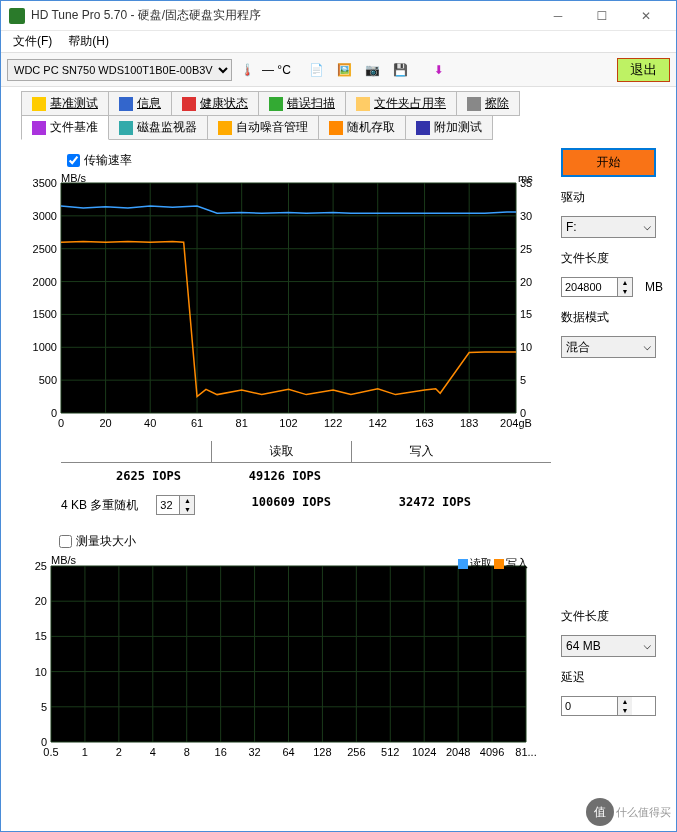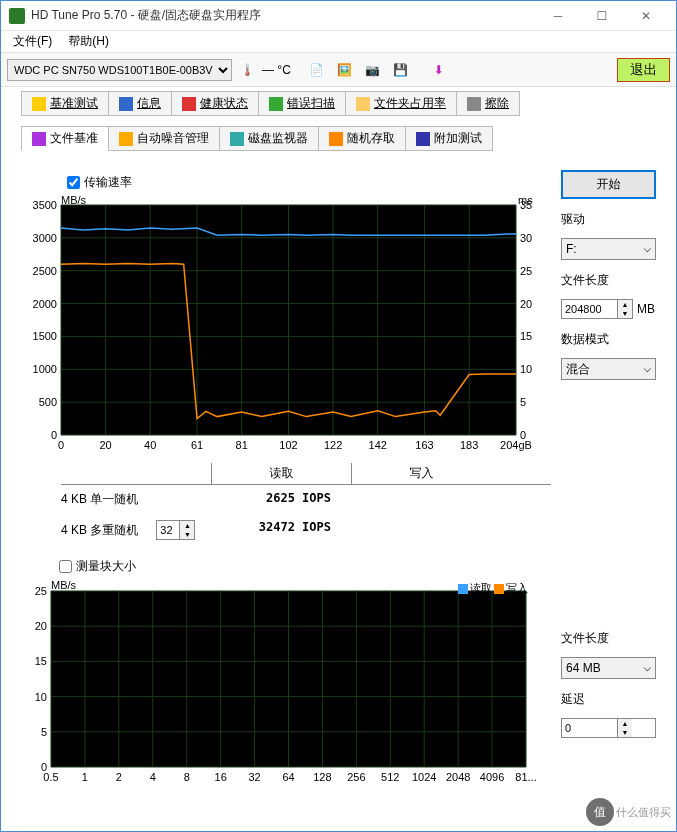--- a/index.html
+++ b/index.html
@@ -11,42 +11,42 @@
 .winbtn { width: 44px; height: 28px; display: flex; align-items: center; justify-content: center; color: #666; }
 .menubar { height: 22px; display: flex; align-items: center; padding: 0 4px; border-bottom: 1px solid #e0e0e0; }
 .menubar span { padding: 2px 8px; }
 .toolbar { height: 34px; display: flex; align-items: center; padding: 2px 6px; gap: 4px; border-bottom: 1px solid #e0e0e0; background: #f8f8f8; }
 .devsel { width: 225px; height: 22px; border: 1px solid #aaa; font-size: 11px; padding: 0 2px; }
 .tbicon { width: 24px; height: 24px; border: 1px solid transparent; display: inline-flex; align-items: center; justify-content: center; border-radius: 2px; }
 .tbsep { width: 6px; }
 .temp { display: flex; align-items: center; gap: 2px; }
 .exitbtn { margin-left: auto; padding: 2px 12px; border: 1px solid #c2410c; background: #bef264; }
 .tabrow { display: flex; padding: 4px 20px 0 20px; gap: 0; text-decoration: underline; }
-.tabrow2 { display: flex; padding: 11px 20px; gap: 0; margin-top: -1px; }
+.tabrow2 { display: flex; padding: 0 20px; gap: 0; margin-top: -1px; }
 .tab { display: flex; align-items: center; gap: 4px; padding: 3px 10px; border: 1px solid #bbb; background: #f4f4f4; font-size: 12px; margin-right: -1px; }
 .tab.active { background: #fff; border-bottom: 1px solid #fff; z-index: 2; position: relative; }
 .tabicon { width: 14px; height: 14px; display: inline-block; }
 .content { padding: 8px 20px; display: flex; gap: 10px; }
 .leftcol { flex: 1; }
 .rightcol { width: 95px; display: flex; flex-direction: column; gap: 8px; }
 .checkbox-row { display: flex; align-items: center; gap: 4px; margin: 4px 0 4px 46px; }
 .chart { position: relative; width: 515px; height: 260px; }
 .chart svg { width: 100%; height: 100%; }
 .results { margin: 8px 0 12px 40px; font-size: 12px; }
 .results-hdr { display: flex; border-bottom: 1px solid #888; }
 .results-hdr .col-label { width: 150px; }
 .results-hdr .col { width: 140px; text-align: center; padding: 2px 0; border-left: 1px solid #888; }
 .results-row { display: flex; padding: 6px 0; }
 .results-row .col-label { width: 150px; }
 .results-row .col { width: 140px; text-align: right; font-family: monospace; font-weight: bold; padding-right: 20px; }
 .spinbox { display: inline-flex; border: 1px solid #888; height: 20px; align-items: center; }
 .spinbox input { border: none; width: 55px; height: 18px; padding: 0 3px; font-size: 11px; }
 .spinbox .arrows { display: flex; flex-direction: column; border-left: 1px solid #888; }
 .spinbox .arrows span { width: 14px; height: 9px; font-size: 7px; text-align: center; line-height: 9px; background: #f0f0f0; }
-.button { padding: 4px 0; border: 2px solid #0078d7; background: #e5e5e5; text-align: center; }
+.button { padding: 4px 0; border: 2px solid #0078d7; background: #f97316; text-align: center; }
 .flabel { margin-top: 4px; margin-bottom: 2px; }
 .selectbox { width: 100%; height: 22px; border: 1px solid #888; background: #f0f0f0; padding: 0 4px; display: flex; align-items: center; justify-content: space-between; }
 .selectbox::after { content: "⌵"; font-size: 10px; }
 .chart2 { position: relative; width: 515px; height: 205px; }
 .legend2 { position: absolute; top: 2px; right: 8px; font-size: 11px; display: flex; gap: 2px; align-items: center; }
 .lg-sq { width: 10px; height: 10px; display: inline-block; }
 .watermark { position: absolute; bottom: 6px; right: 6px; font-size: 11px; color: #999; display: flex; align-items: center; gap: 2px; }
 .wm-circle { width: 28px; height: 28px; border-radius: 50%; background: #333; color: #fff; display: flex; align-items: center; justify-content: center; font-size: 12px; opacity: .7; }
 </style>
 </head>
@@ -110,26 +110,26 @@
       <span class="tabicon" style="background: rgb(136, 136, 136);"></span>
       <span>擦除</span>
     </div>
   </div>
 <div class="tabrow2" id="tabs-bottom">
     <div class="tab active">
       <span class="tabicon" style="background: rgb(170, 51, 221);"></span>
       <span>文件基准</span>
     </div>
     <div class="tab">
+      <span class="tabicon" style="background: rgb(51, 170, 170);"></span>
+      <span>磁盘监视器</span>
+    </div>
+    <div class="tab">
       <span class="tabicon" style="background: rgb(255, 170, 0);"></span>
       <span>自动噪音管理</span>
-    </div>
-    <div class="tab">
-      <span class="tabicon" style="background: rgb(51, 170, 170);"></span>
-      <span>磁盘监视器</span>
     </div>
     <div class="tab">
       <span class="tabicon" style="background: rgb(255, 136, 0);"></span>
       <span>随机存取</span>
     </div>
     <div class="tab">
       <span class="tabicon" style="background: rgb(51, 51, 170);"></span>
       <span>附加测试</span>
     </div>
   </div>
@@ -198,31 +198,32 @@
     </div>
 
     <div class="results">
       <div class="results-hdr">
         <div class="col-label"></div>
         <div class="col">读取</div>
         <div class="col">写入</div>
       </div>
       <div id="results-body">
           <div class="results-row">
-            <div class="col-label">4 KB 单一随机</div>
             <div class="col">2625 IOPS</div>
+            <div class="col">49126 IOPS</div>
           </div>
           <div class="results-row">
             <div class="col-label">4 KB 多重随机<span><span class="spinbox" style="margin-left:18px">
                   <input value="32" style="width: 22px;">
                   <div class="arrows">
                     <span>▲</span>
                     <span>▼</span>
                   </div>
                 </span></span></div>
+            <div class="col">100609 IOPS</div>
             <div class="col">32472 IOPS</div>
           </div>
         </div>
     </div>
 
     <div class="checkbox-row" style="margin-left:38px">
       <input type="checkbox" style="">
       <span>测量块大小</span>
     </div>
 
@@ -284,21 +285,21 @@
 
   <div class="rightcol">
     <div class="button">开始</div>
 
     <div class="flabel">驱动</div>
     <div class="selectbox">
         <span>F:</span>
       </div>
 
     <div class="flabel">文件长度</div>
-    <div style="display:flex;align-items:center;gap:4px">
+    <div style="display:flex;align-items:center;gap:12px">
       <div class="spinbox">
         <input value="204800" style="">
         <div class="arrows">
             <span>▲</span>
             <span>▼</span>
           </div>
       </div>
       <span>MB</span>
     </div>
 

